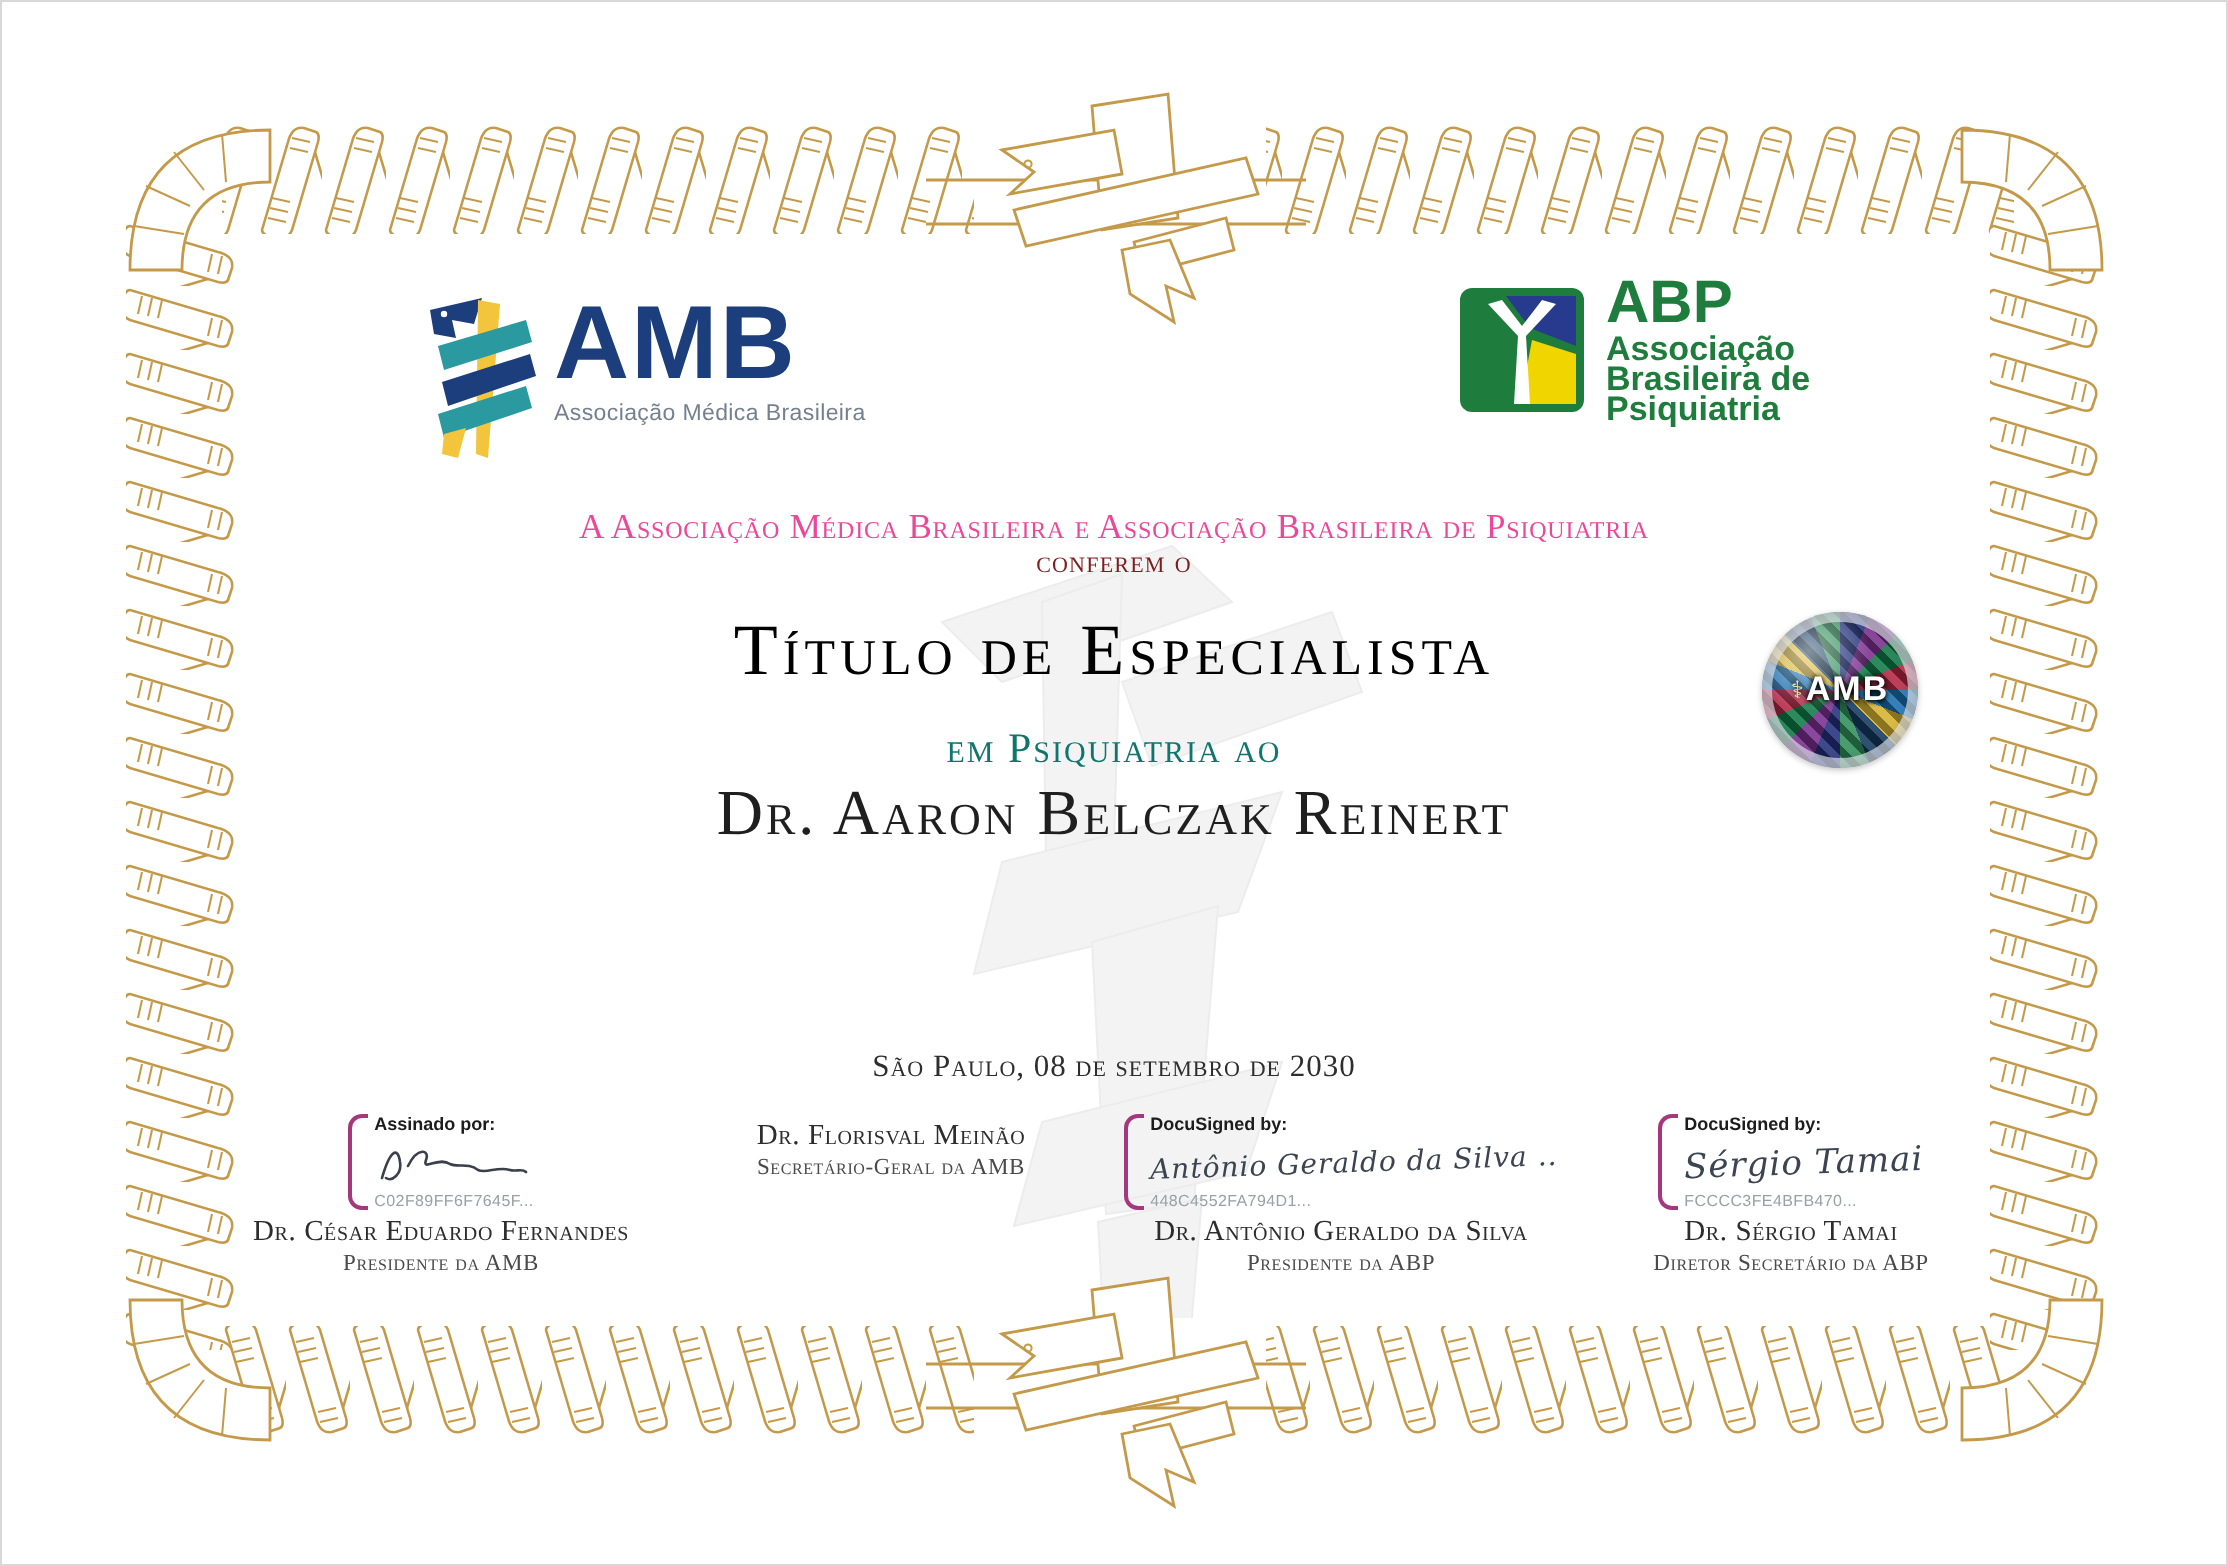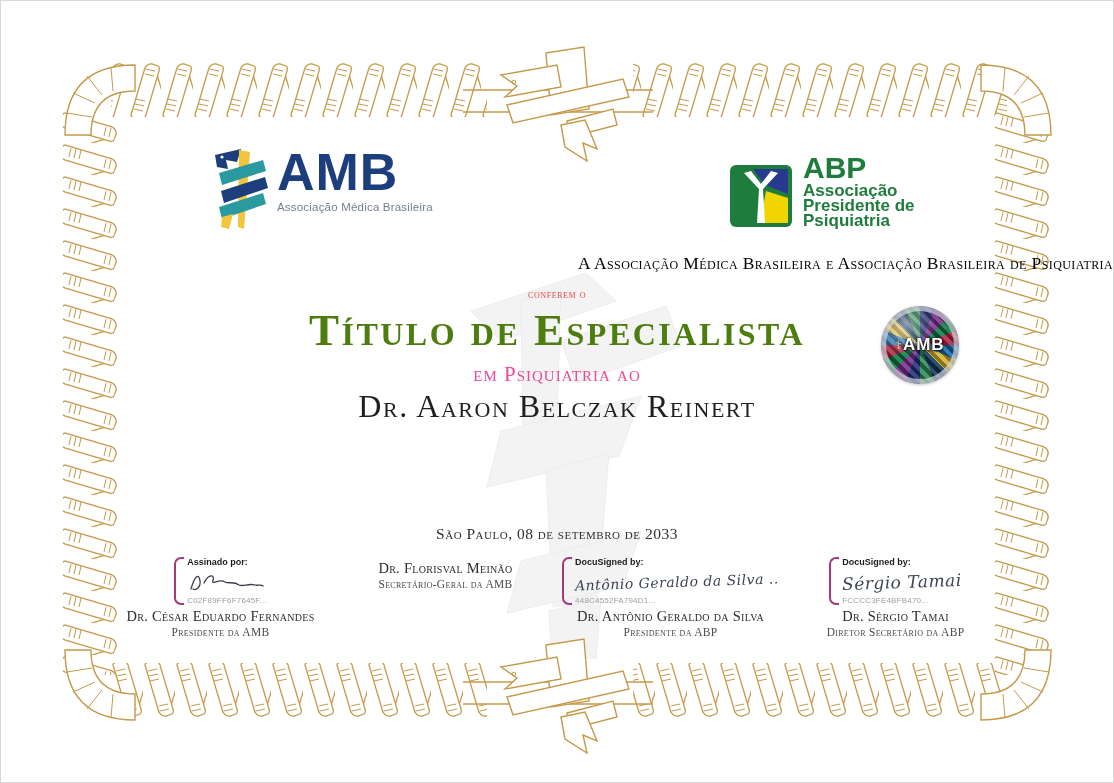--- a/index.html
+++ b/index.html
@@ -10,32 +10,32 @@
   }
   .border-svg{position:absolute;left:0;top:0;width:1114px;height:783px;pointer-events:none;}
   .watermark-svg{position:absolute;left:0;top:0;width:1114px;height:783px;pointer-events:none;}
 
   
   .amb-logo{position:absolute;left:212px;top:146px;display:flex;align-items:flex-start;}
   .amb-logo .mark{width:56px;height:84px;}
   .amb-text{margin-left:8px;display:flex;flex-direction:column;}
   .amb-acronym{font-family:"Liberation Sans", sans-serif;font-weight:bold;font-size:52px;line-height:50px;color:#1c3e7c;letter-spacing:1px;}
   .amb-name{font-family:"Liberation Sans", sans-serif;font-size:11.5px;color:#74808f;margin-top:4px;letter-spacing:.2px;}
-  .abp-logo{position:absolute;left:728px;top:152px;display:flex;align-items:flex-end;}
+  .abp-logo{position:absolute;left:728px;top:136px;display:flex;align-items:center;}
   .abp-logo .mark{width:64px;height:64px;}
   .abp-text{margin-left:10px;display:flex;flex-direction:column;}
   .abp-acronym{font-family:"Liberation Sans", sans-serif;font-weight:bold;font-size:30px;line-height:30px;color:#1e7d3c;}
   .abp-name{font-family:"Liberation Sans", sans-serif;font-size:17px;font-weight:bold;line-height:15px;color:#1e7d3c;}
 
   
   .line{position:absolute;left:0;width:100%;text-align:center;font-variant:small-caps;}
-  .issuer{top:252px;font-size:17.5px;color:#000000;letter-spacing:.4px;text-align:right;}
-  .confer{top:287px;font-size:11px;color:#ef4444;letter-spacing:.6px;}
-  .title{top:303px;font-size:45px;color:#4d7c0f;letter-spacing:2.5px;font-weight:700;}
-  .specialty{top:361px;font-size:21px;color:#ec4899;letter-spacing:1px;}
+  .issuer{top:252px;font-size:17.5px;color:#ec4899;letter-spacing:.4px;}
+  .confer{top:272px;font-size:16px;color:#7f1d1d;letter-spacing:.6px;}
+  .title{top:303px;font-size:36px;color:#000000;letter-spacing:2.5px;font-weight:400;}
+  .specialty{top:361px;font-size:21px;color:#0f766e;letter-spacing:1px;}
   .recipient{top:387px;font-size:32px;color:#1f1f1f;letter-spacing:1.5px;font-weight:400;}
   .body-text{
     position:absolute;top:443px;left:137px;width:840px;text-align:center;
     font-variant:small-caps;font-size:14.5px;line-height:1.55;color:#3a3a3a;letter-spacing:.2px;
   }
   .place-date{top:524px;font-size:15.5px;color:#2e2e2e;letter-spacing:.5px;}
 
   
   .seal{
     position:absolute;left:880px;top:305px;width:78px;height:78px;border-radius:50%;
@@ -161,31 +161,31 @@
   <div class="abp-logo">
     <svg class="mark" viewBox="0 0 64 64">
       <rect x="1" y="1" width="62" height="62" rx="6" fill="#1e7d3c"></rect>
       <polygon points="24,5 59,5 59,30 36,21" fill="#283a8e"></polygon>
       <polygon points="37,27 59,34 59,59 31,59" fill="#f0d500"></polygon>
       <path d="M28 59 L30 25 L15 9 L22 7 L32 20 L42 7 L49 9 L34 25 L36 59 Z" fill="#ffffff"></path>
     </svg>
     <div class="abp-text">
       <span class="abp-acronym">ABP</span>
       <span class="abp-name">Associação</span>
-      <span class="abp-name">Presidente de</span>
+      <span class="abp-name">Brasileira de</span>
       <span class="abp-name">Psiquiatria</span>
     </div>
   </div>
 
   <div class="line issuer">A Associação Médica Brasileira e Associação Brasileira de Psiquiatria</div>
   <div class="line confer">conferem o</div>
   <div class="line title">Título de Especialista</div>
   <div class="line specialty">em Psiquiatria ao</div>
   <div class="line recipient">Dr. Aaron Belczak Reinert</div>
-  <div class="line place-date">São Paulo, 08 de setembro de 2033</div>
+  <div class="line place-date">São Paulo, 08 de setembro de 2030</div>
 
   <div class="seal">
     <span class="seal-glyph">⚕</span>
     <span class="seal-label">AMB</span>
   </div>
 
   <div class="sig-row">
 
     <div class="sig">
       <div class="stamp">

